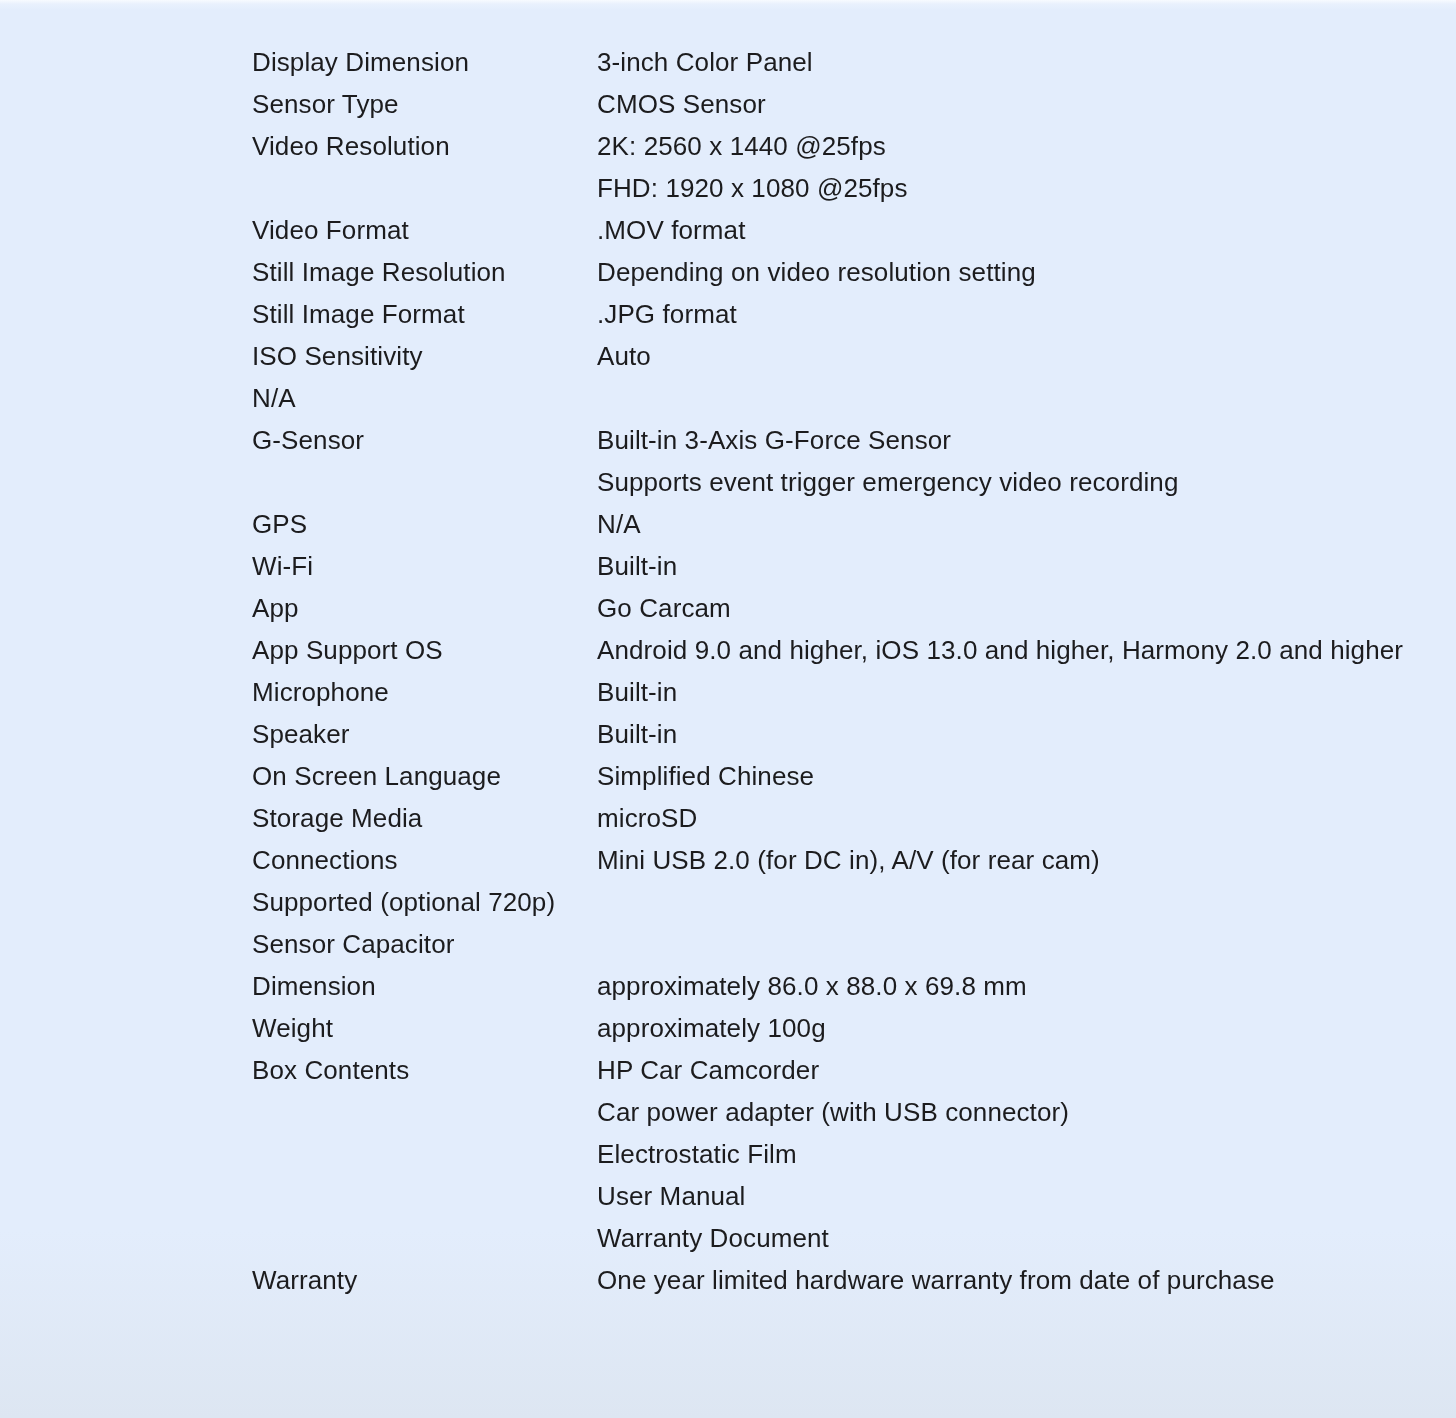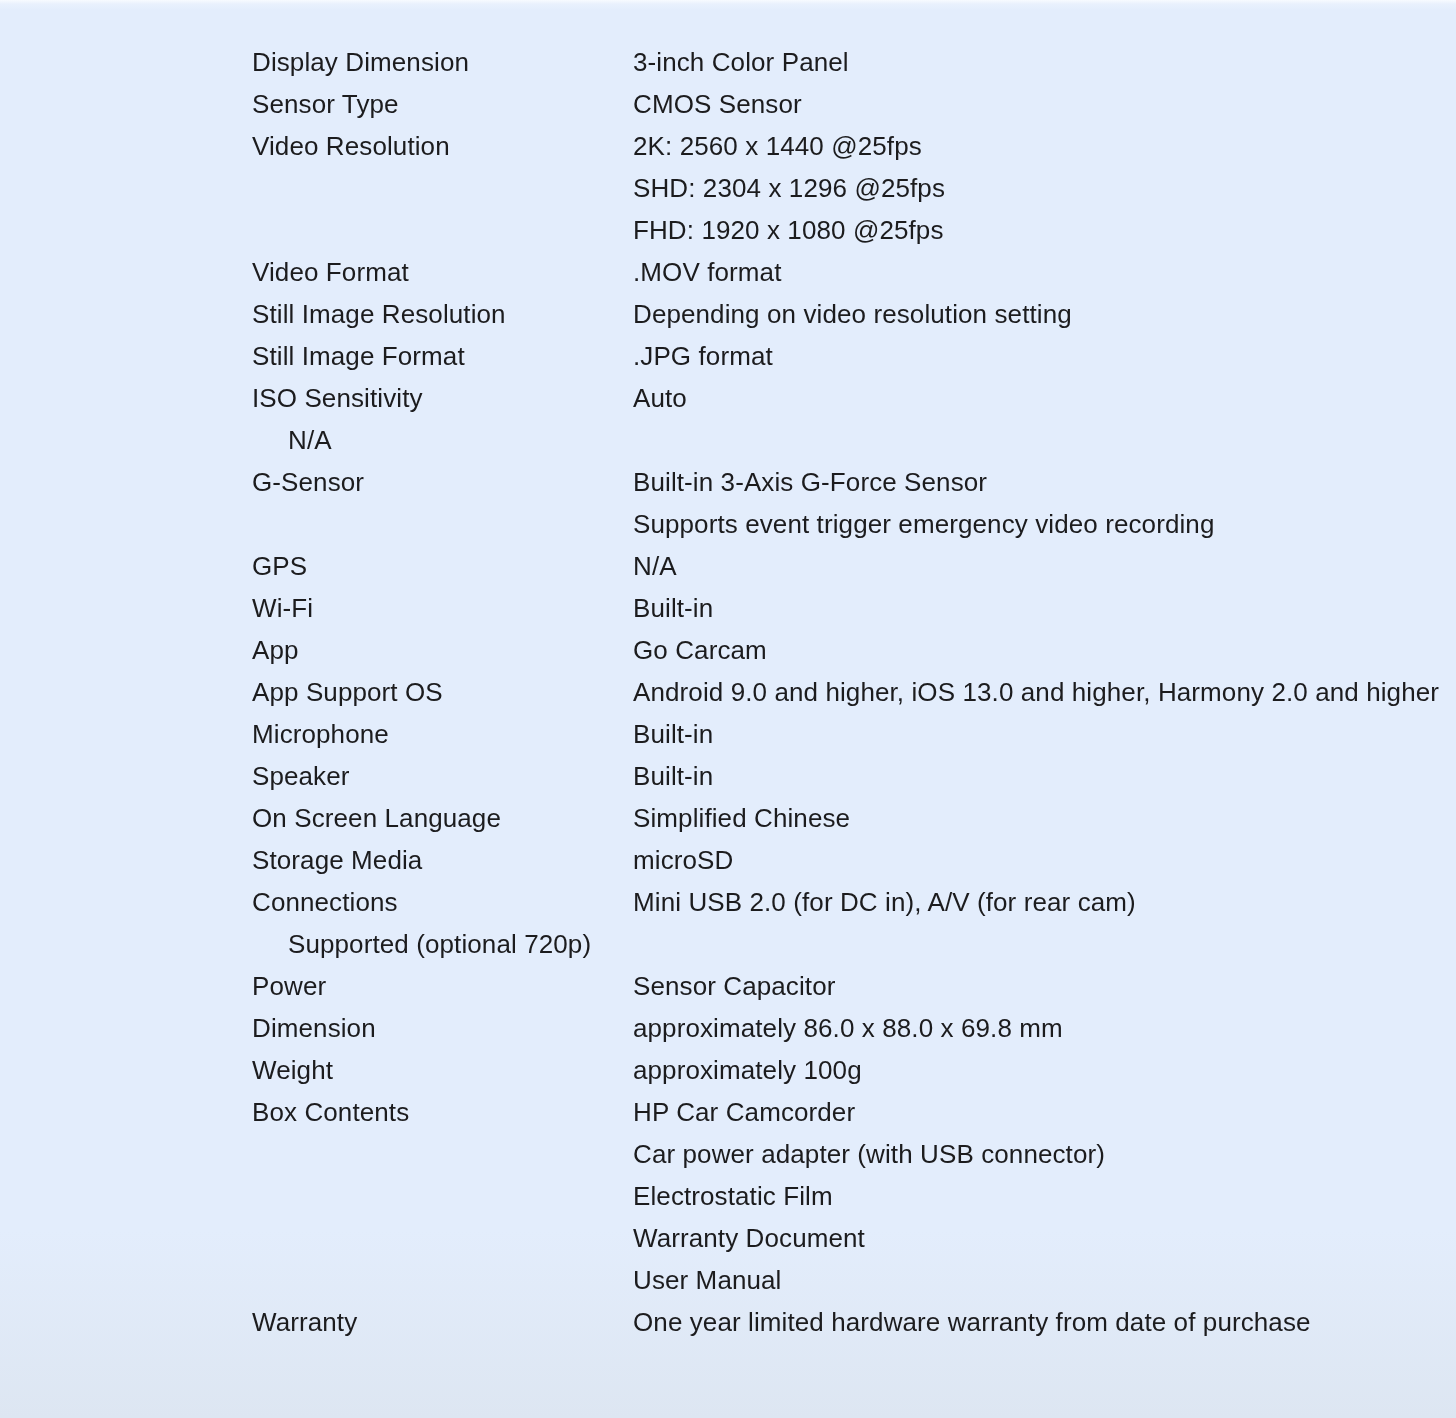--- a/index.html
+++ b/index.html
@@ -37,43 +37,38 @@
     align-items: center;
     height: 42px;
   }
   .spec-label {
     flex: 0 0 345px;
     width: 345px;
     white-space: nowrap;
   }
   .spec-value {
     white-space: nowrap;
-    margin-left: 36px;
   }
 </style>
 </head>
 <body>
 
 <div class="page">
   <div class="spec-table">
       <div class="spec-line">
         <div class="spec-label">Display Dimension</div>
         <div class="spec-value">3-inch Color Panel</div>
       </div>
       <div class="spec-line">
         <div class="spec-label">Sensor Type</div>
         <div class="spec-value">CMOS Sensor</div>
       </div>
       <div class="spec-line">
         <div class="spec-label">Video Resolution</div>
         <div class="spec-value">2K: 2560 x 1440 @25fps</div>
-      </div>
-      <div class="spec-line">
-        <div class="spec-label"></div>
-        <div class="spec-value">SHD: 2304 x 1296 @25fps</div>
       </div>
       <div class="spec-line">
         <div class="spec-label"></div>
         <div class="spec-value">FHD: 1920 x 1080 @25fps</div>
       </div>
       <div class="spec-line">
         <div class="spec-label">Video Format</div>
         <div class="spec-value">.MOV format</div>
       </div>
       <div class="spec-line">
@@ -132,21 +127,20 @@
         <div class="spec-value">microSD</div>
       </div>
       <div class="spec-line">
         <div class="spec-label">Connections</div>
         <div class="spec-value">Mini USB 2.0 (for DC in), A/V (for rear cam)</div>
       </div>
       <div class="spec-line">
         <div class="spec-value">Supported (optional 720p)</div>
       </div>
       <div class="spec-line">
-        <div class="spec-label">Power</div>
         <div class="spec-value">Sensor Capacitor</div>
       </div>
       <div class="spec-line">
         <div class="spec-label">Dimension</div>
         <div class="spec-value">approximately 86.0 x 88.0 x 69.8 mm</div>
       </div>
       <div class="spec-line">
         <div class="spec-label">Weight</div>
         <div class="spec-value">approximately 100g</div>
       </div>
@@ -157,24 +151,24 @@
       <div class="spec-line">
         <div class="spec-label"></div>
         <div class="spec-value">Car power adapter (with USB connector)</div>
       </div>
       <div class="spec-line">
         <div class="spec-label"></div>
         <div class="spec-value">Electrostatic Film</div>
       </div>
       <div class="spec-line">
         <div class="spec-label"></div>
-        <div class="spec-value">Warranty Document</div>
+        <div class="spec-value">User Manual</div>
       </div>
       <div class="spec-line">
         <div class="spec-label"></div>
-        <div class="spec-value">User Manual</div>
+        <div class="spec-value">Warranty Document</div>
       </div>
       <div class="spec-line">
         <div class="spec-label">Warranty</div>
         <div class="spec-value">One year limited hardware warranty from date of purchase</div>
       </div>
     </div>
 </div>
 
 </body></html>

